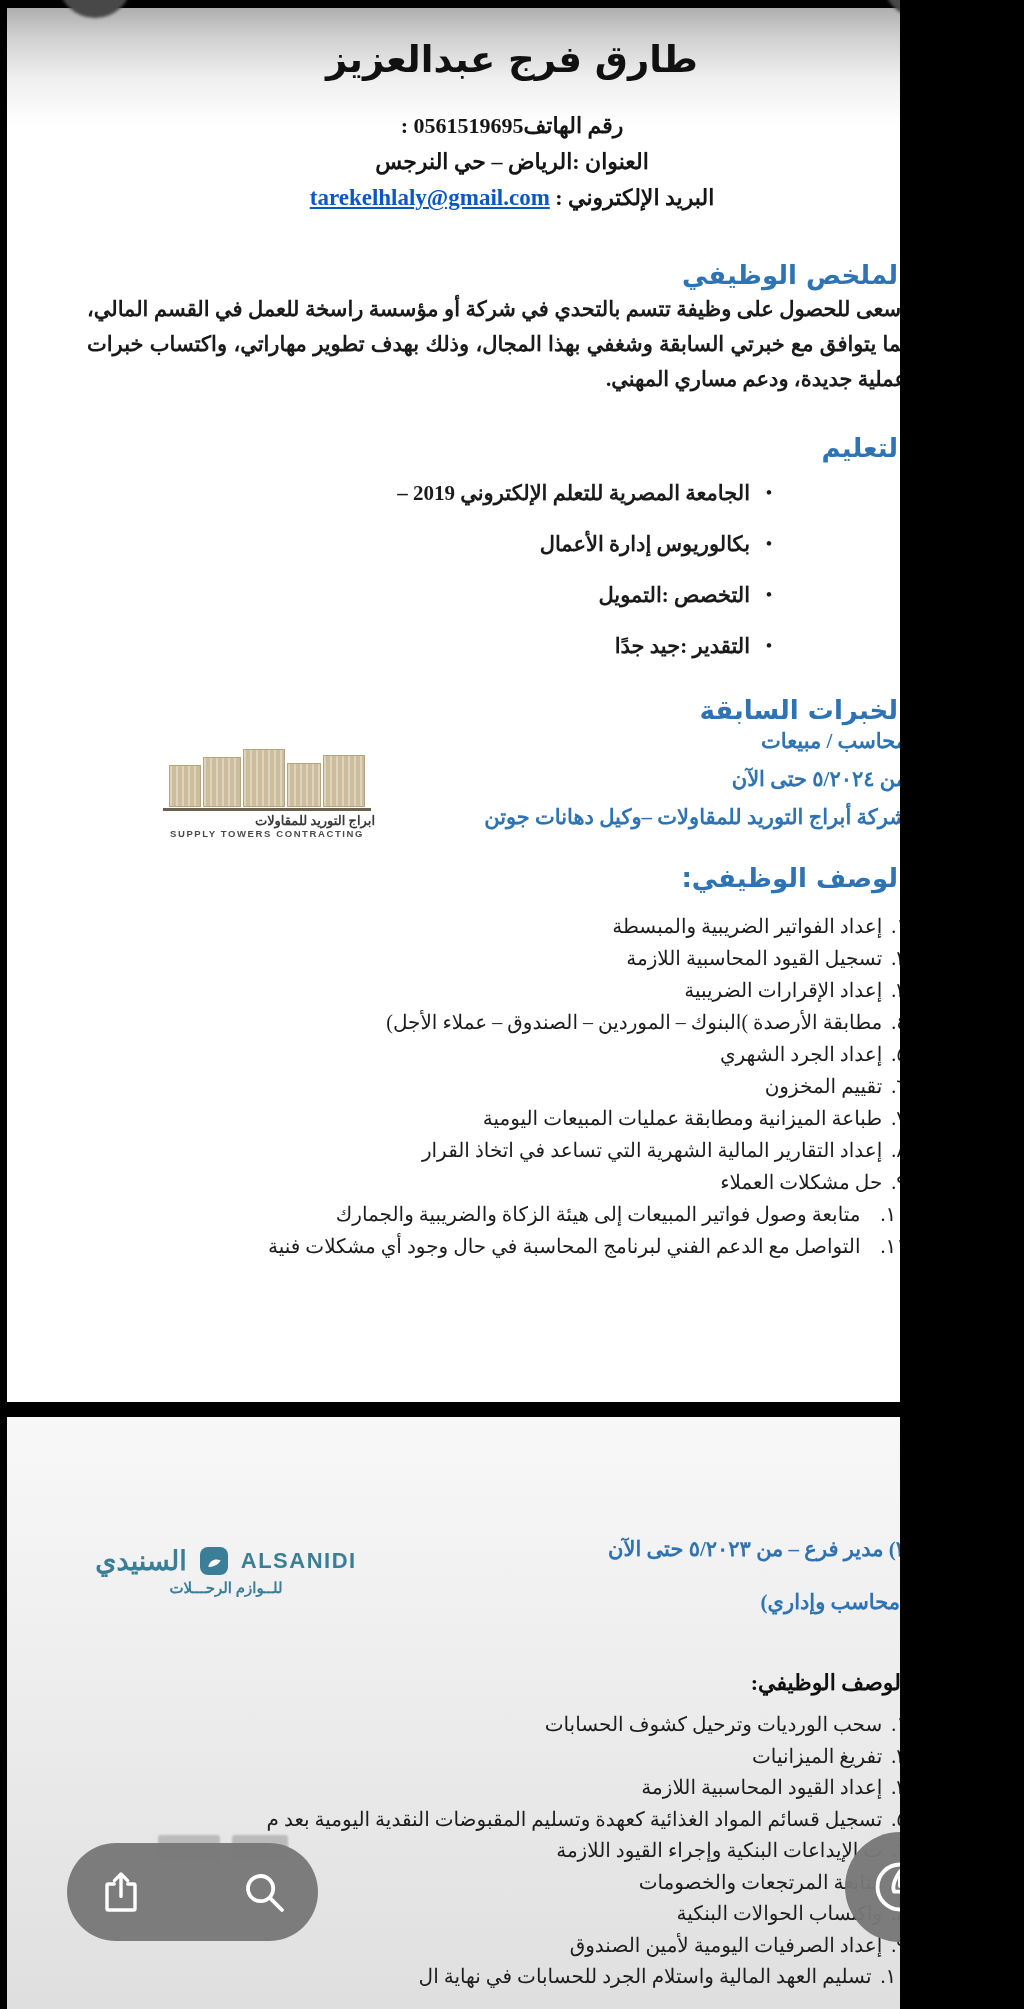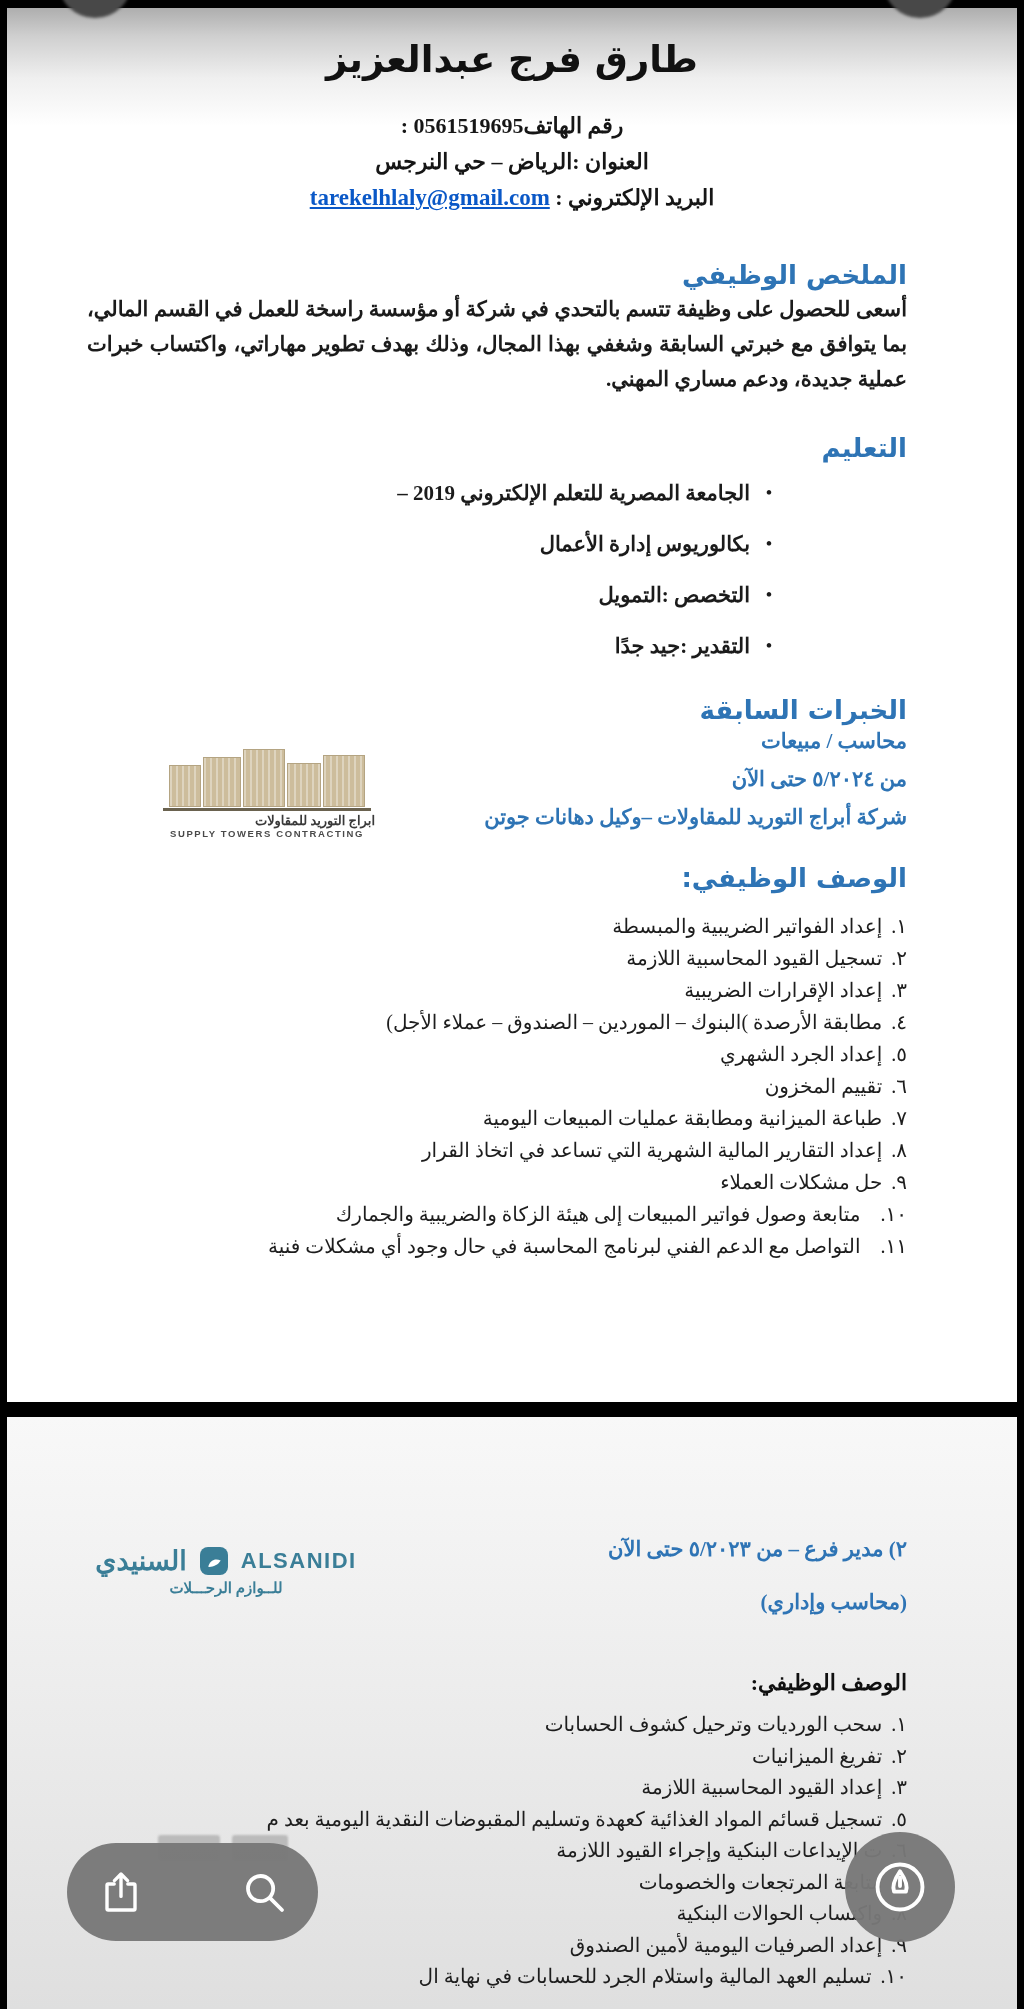--- a/index.html
+++ b/index.html
@@ -1,16 +1,16 @@
 <!DOCTYPE html>
 <html lang="ar"><head>
 <meta charset="utf-8">
 <style>
   html,body{margin:0;padding:0;background:#000;}
-  .screen{position:relative;width:1024px;height:2009px;background:#000;overflow:hidden;
+  .screen{position:relative;width:900px;height:2009px;background:#000;overflow:hidden;
           font-family:"Liberation Serif","DejaVu Serif",serif;}
   .page{position:absolute;left:7px;width:1010px;direction:rtl;}
   .page1{top:8px;height:1394px;background:linear-gradient(180deg,#aeaeae 0px,#cfcfcf 28px,#efefef 70px,#ffffff 118px,#ffffff 100%);}
   .page2{top:1417px;height:592px;background:linear-gradient(180deg,#f8f8f8 0%,#ededed 45%,#dfdfdf 100%);}
   .abs{position:absolute;right:110px;left:80px;}
   .ctr{position:absolute;right:0;left:0;text-align:center;}
   .name{font-family:"DejaVu Sans","Liberation Sans",sans-serif;font-weight:800;font-size:37px;color:#111;}
   .contact{font-size:22px;font-weight:700;color:#161616;line-height:36px;}
   .email-link{color:#0a58c7;text-decoration:underline;font-size:23px;font-weight:600;}
   .h-blue{font-family:"DejaVu Sans","Liberation Sans",sans-serif;font-weight:700;font-size:26px;color:#2E74B5;text-align:right;line-height:40px;}

